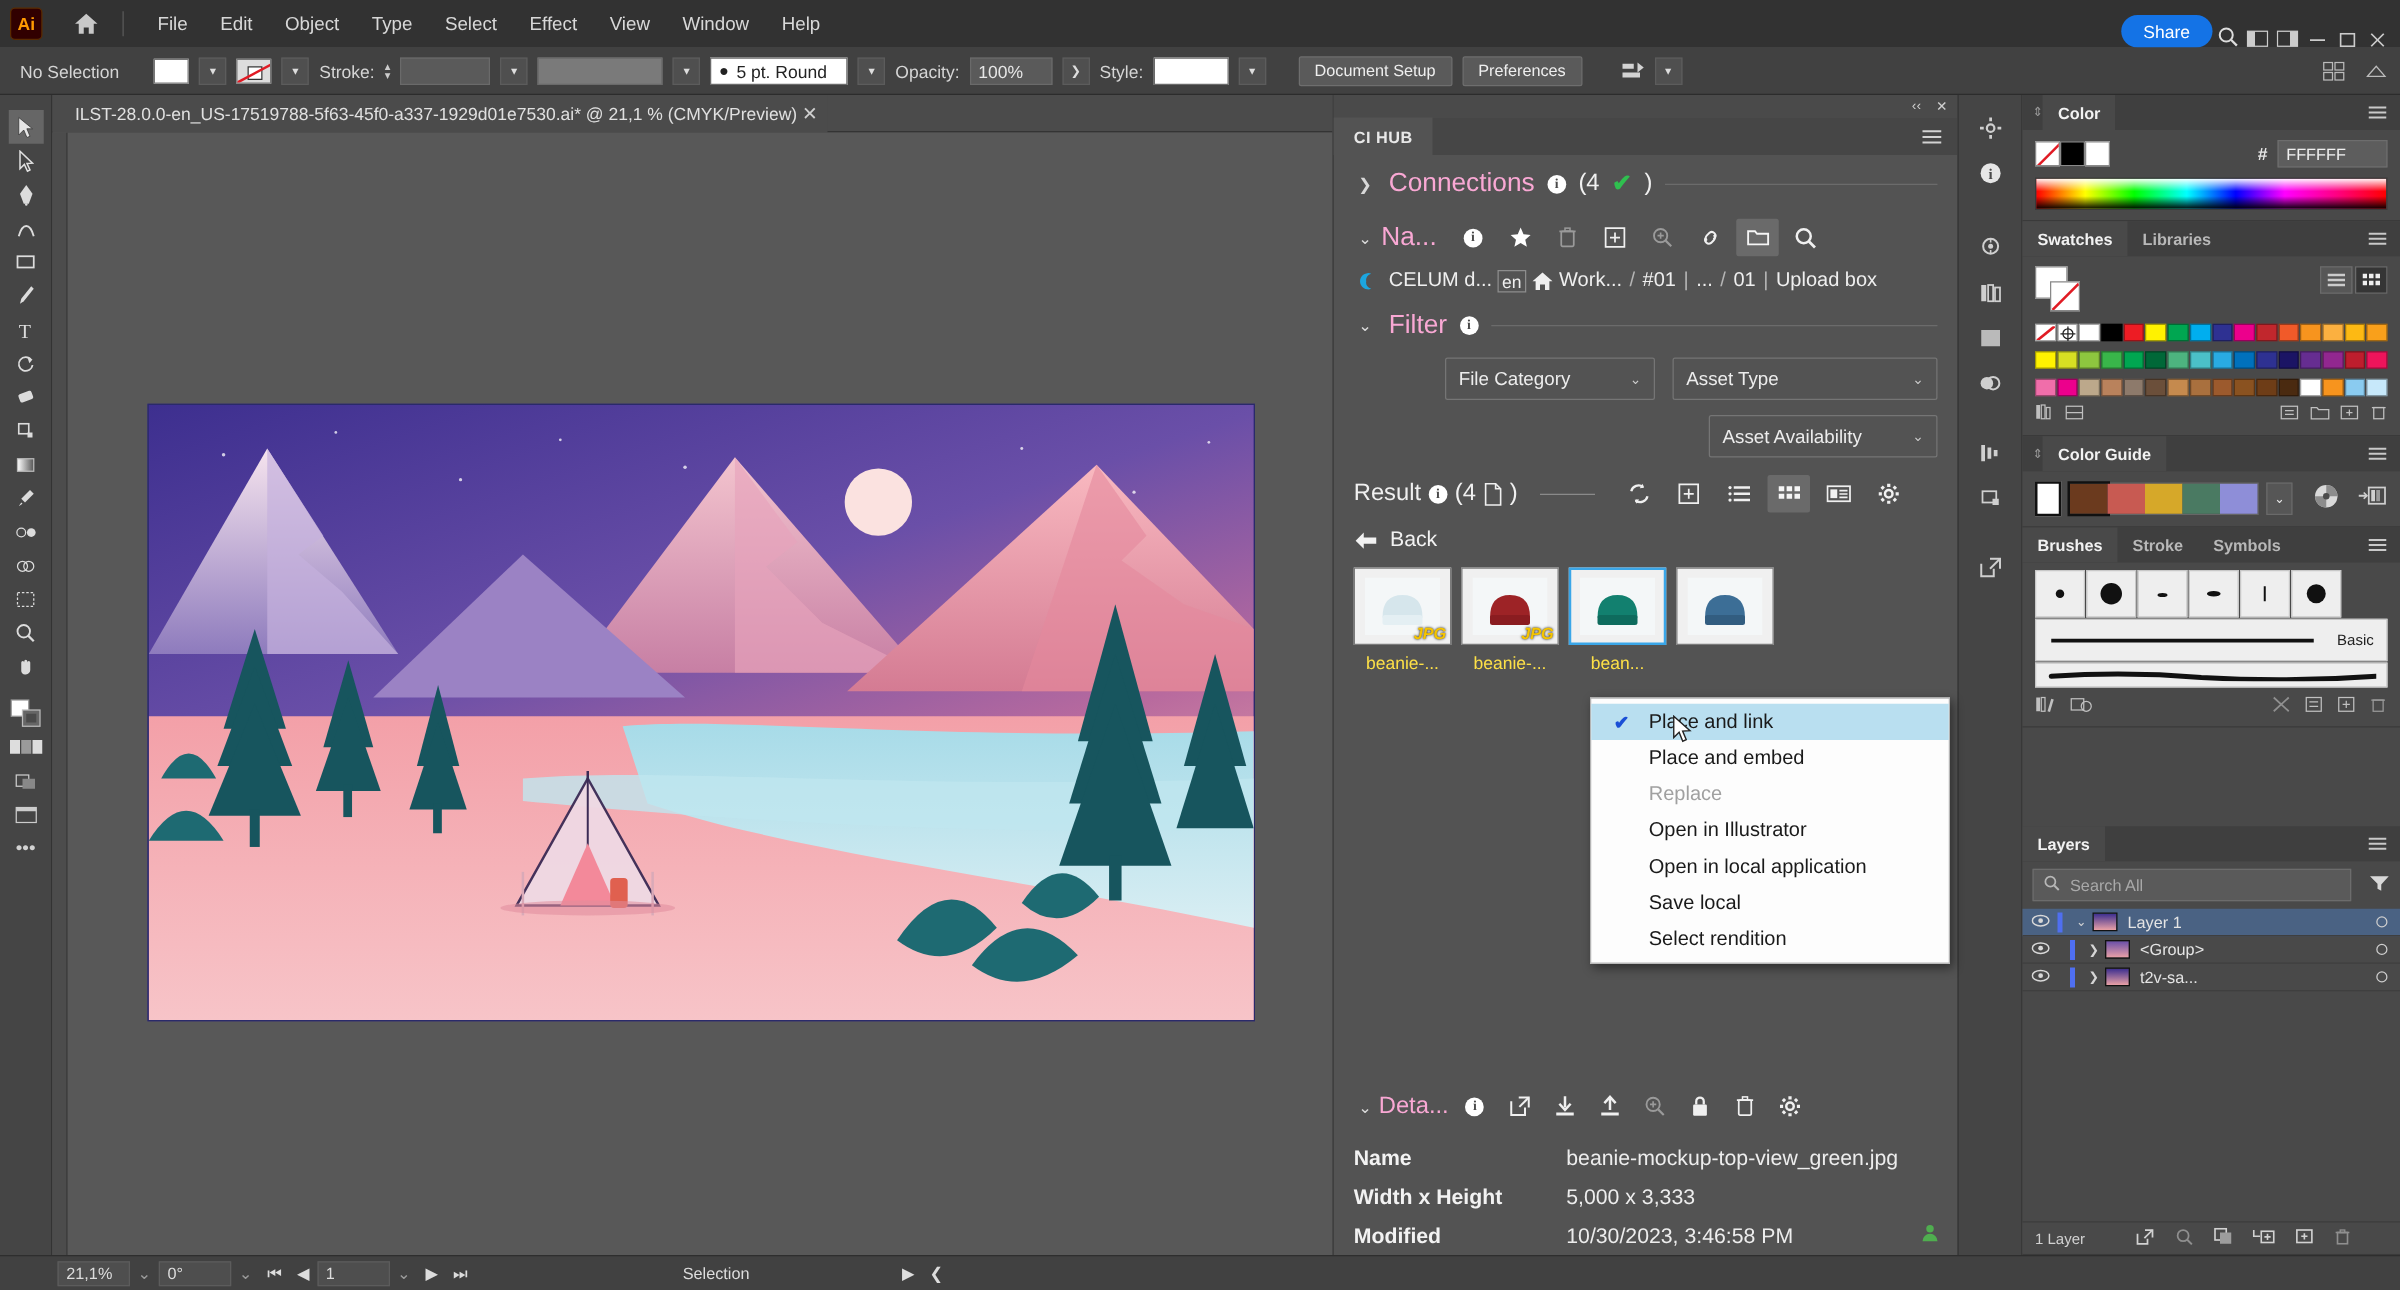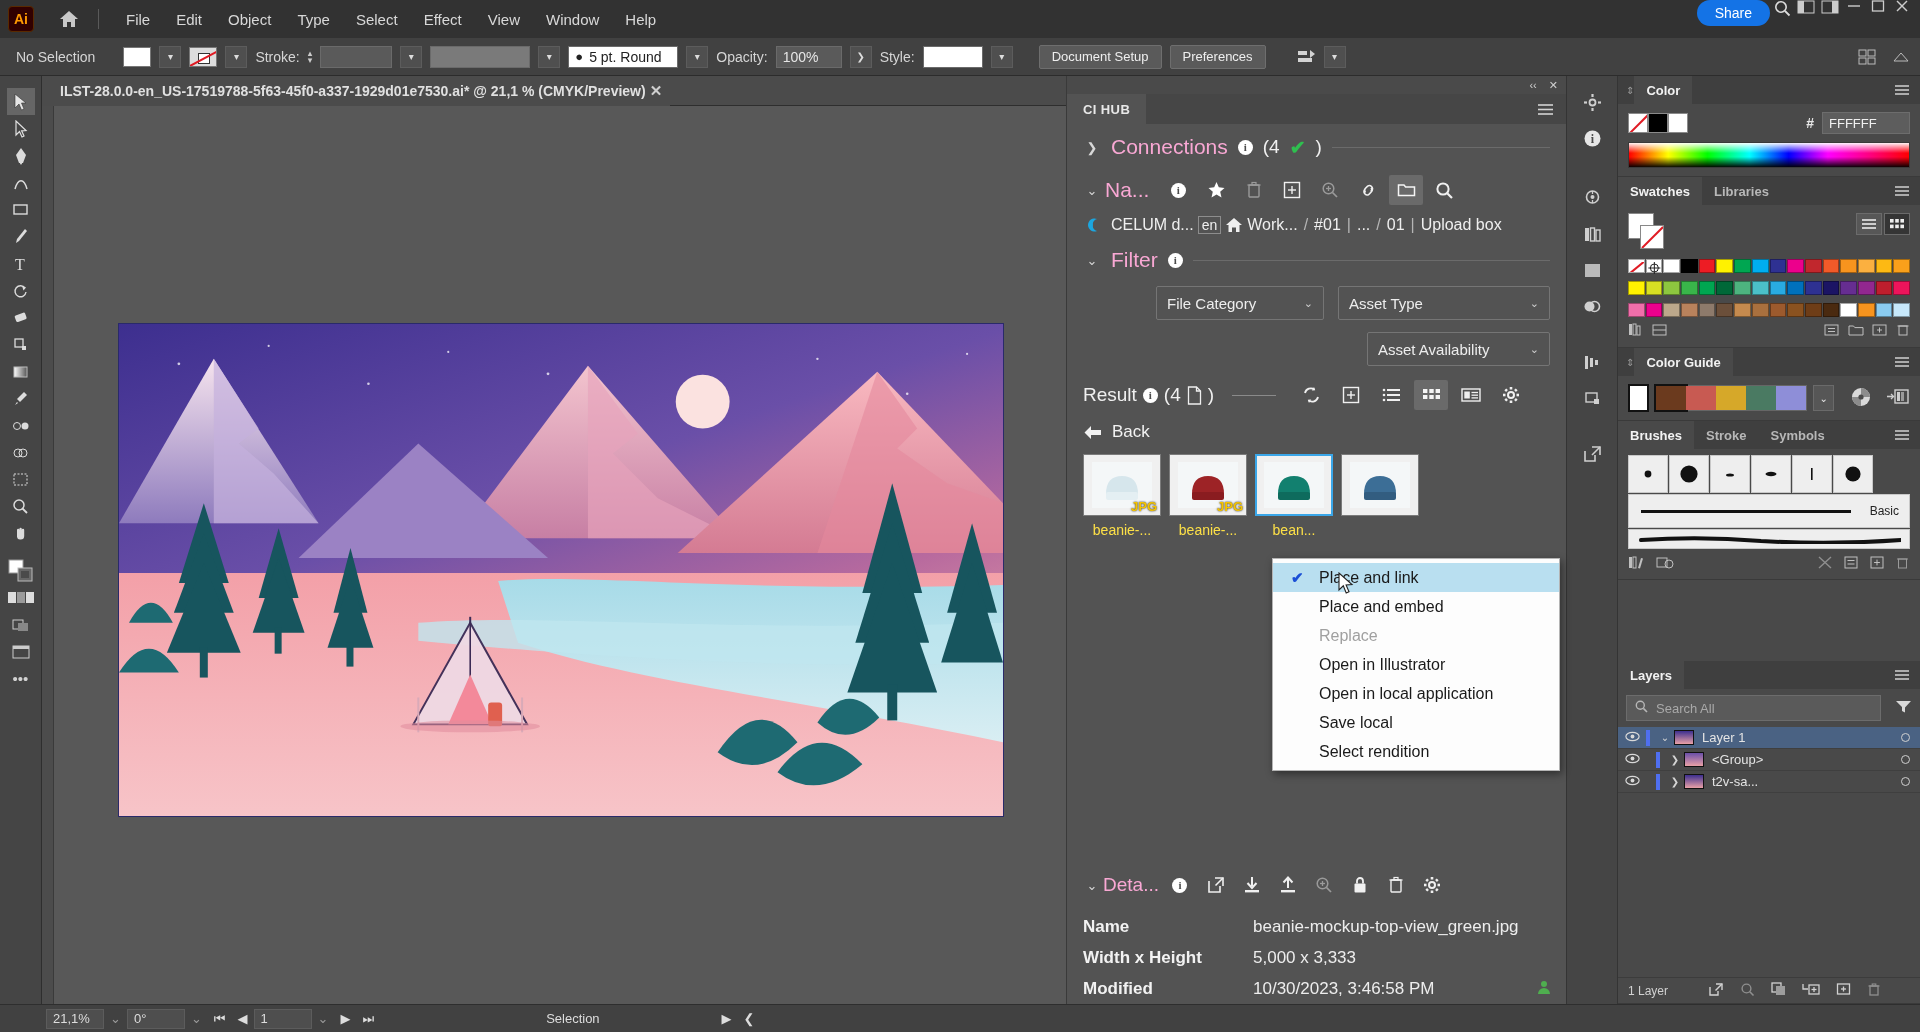--- a/index.html
+++ b/index.html
@@ -25,21 +25,21 @@
     border:1px solid #5a2a00;
   }
   .home-icon { margin-left:22px; width:26px; display:flex; justify-content:center; }
   .menu-sep { width:1px; height:20px; background:#5a5a5a; margin-left:16px; }
   .menu-items { display:flex; margin-left:14px; }
   .menu-items span {
     padding:6px 13px; font-size:15px; color:#d8d8d8; cursor:default;
   }
   .menubar-right {
     position:absolute; right:6px; top:0; height:38px;
-    display:flex; align-items:flex-start; gap:0;
+    display:flex; align-items:flex-end; gap:0;
   }
   .share-btn {
     background:#1473e6; color:#fff; border-radius:14px;
     padding:5px 18px; font-size:14px; cursor:pointer;
   }
   .winbtn { width:24px; display:flex; justify-content:center; color:#ccc; font-size:15px; }
 
   
   .controlbar {
     position:absolute; left:0; top:38px; width:1920px; height:38px;
@@ -90,21 +90,21 @@
 
   
   .doctab {
     position:absolute; left:42px; top:76px; width:1024px; height:30px;
     background:#4b4b4b; border-bottom:1px solid #2e2e2e;
     display:flex; align-items:center;
   }
   .doctab .tabinner {
     height:30px; background:#4b4b4b; display:flex; align-items:center;
     padding:0 8px 0 18px; font-size:14px; color:#e0e0e0; max-width:630px;
-    overflow:hidden; white-space:nowrap;font-weight:bold;
+    overflow:hidden; white-space:nowrap;
   }
   .tabclose { margin-left:4px; font-size:15px; color:#cfcfcf; cursor:pointer; }
   .canvaswrap {
     position:absolute; left:42px; top:106px; width:1024px; bottom:28px;
     background:#585858; overflow:hidden;
   }
   .artboard {
     position:absolute; left:76px; top:217px; width:886px; height:494px;
     border:1px solid #2a2a6a;
     background:#3b2f80;
@@ -184,21 +184,21 @@
   .short-rule { width:44px; height:1px; background:#8a8a8a; margin:0 12px; }
 
   .backrow { display:flex; align-items:center; gap:10px; padding:8px 16px; font-size:17px; color:#f2f2f2; cursor:pointer;}
 
   .thumbgrid { display:flex; gap:8px; padding:4px 16px; }
   .thumb {
     width:78px; position:relative;
   }
   .thumb-img {
     width:78px; height:62px; border:1px solid #7b7b7b; background:#f0f0f0;
-    position:relative; overflow:hidden; display:flex; align-items:center; justify-content:center;
+    position:relative; overflow:hidden; display:flex; align-items:center; justify-content:center;font-style:italic;
   }
   .thumb.selected .thumb-img { border:2px solid #3aa6e8; }
   .thumb-ext {
     position:absolute; right:3px; bottom:1px; font-size:13px; font-weight:bold;
     color:#f5c400; text-shadow:0 0 2px #000;
   }
   .thumb-label {
     font-size:14px; color:#fde047; text-align:center; margin-top:6px;
     white-space:nowrap; overflow:hidden;
   }

